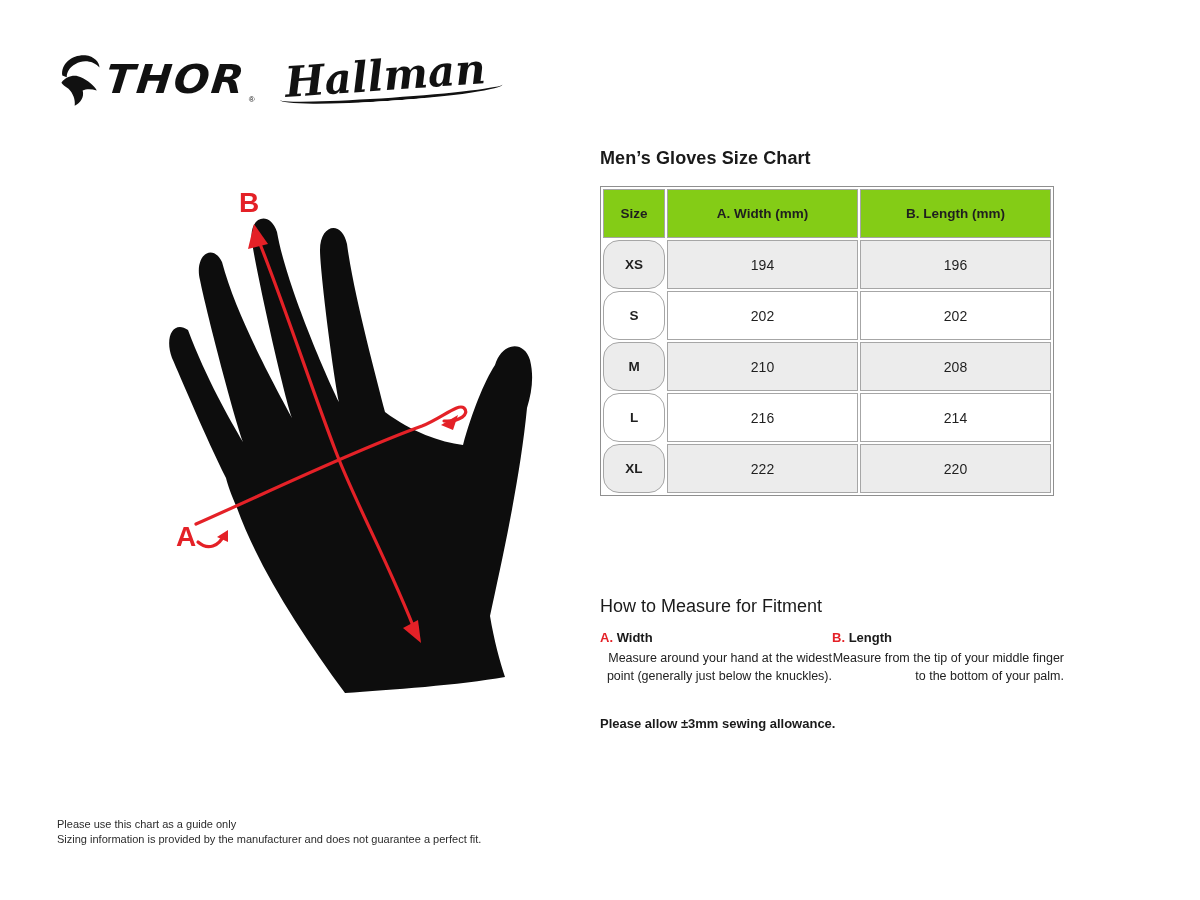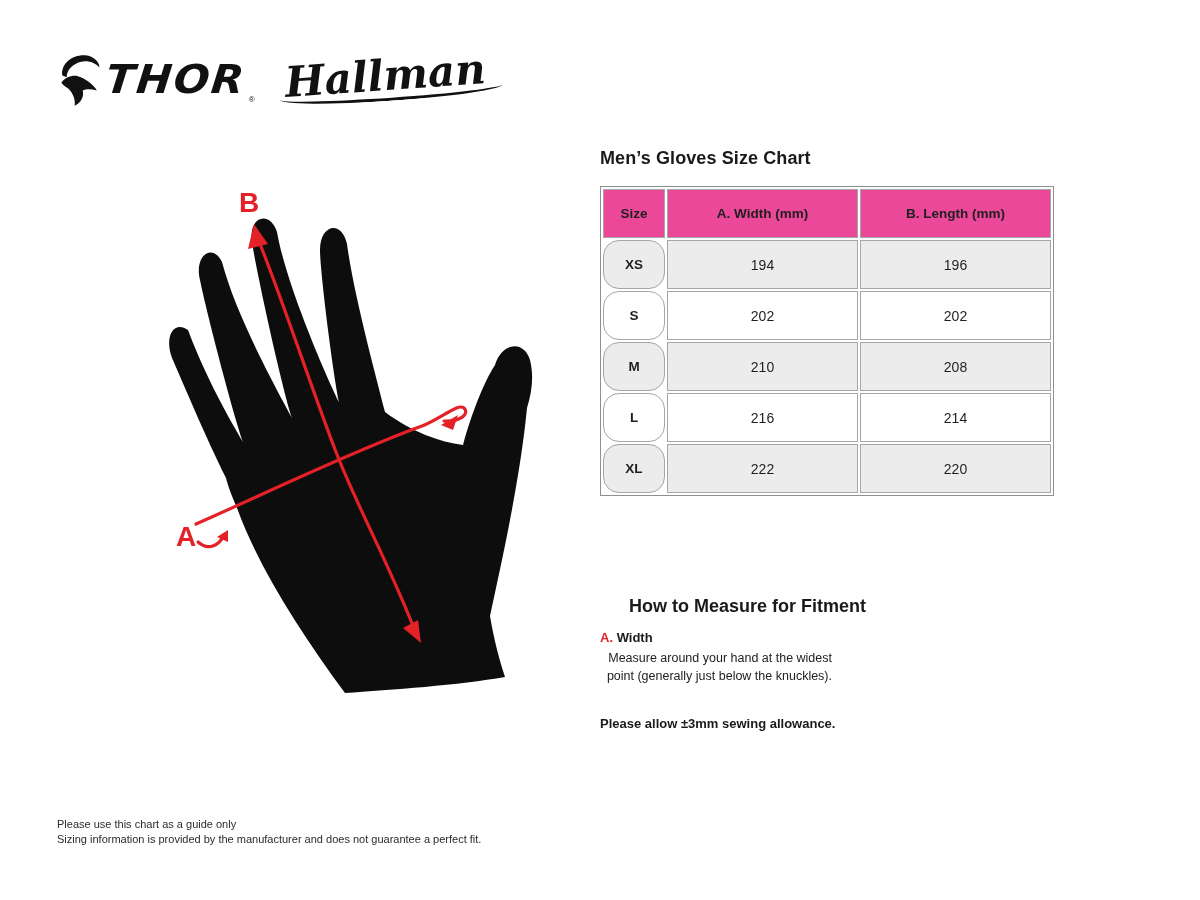--- a/index.html
+++ b/index.html
@@ -19,26 +19,26 @@
 
   
   .hand-svg{position:absolute;left:140px;top:180px;width:410px;height:520px;}
 
   
   .chart-title{position:absolute;left:600px;top:148px;font-size:18px;font-weight:bold;letter-spacing:.1px;}
   .size-table{position:absolute;left:600px;top:186px;width:450px;border-collapse:separate;
               border-spacing:2px;background:#fff;border:1px solid #8f8f8f;table-layout:fixed;}
   .size-table th,.size-table td{border:1px solid #a6a6a6;text-align:center;vertical-align:middle;
               height:47px;padding:0;font-size:14px;color:#1f1f1f;background:#fff;}
-  .size-table th{background:#ec4899;font-weight:bold;font-size:13.5px;margin-left:48px;}
+  .size-table th{background:#84cc16;font-weight:bold;font-size:13.5px;margin-left:48px;}
   .size-table tbody tr:nth-child(odd) td{background:#ececec;}
   .size-table td.size{font-weight:bold;font-size:13.5px;border-radius:16px;}
 
   
-  .measure-title{position:absolute;left:600px;top:596px;font-size:18px;font-weight:bold;margin-left:29px;}
+  .measure-title{position:absolute;left:600px;top:596px;font-size:18px;font-weight:normal;}
   .measure-cols{position:absolute;left:600px;top:630px;width:480px;display:flex;}
   .mcol{width:232px;flex:0 0 232px;}
   .mhead{font-size:13px;font-weight:bold;margin-bottom:5px;}
   .mkey{color:#e42127;}
   .mcol p{margin:0;font-size:12.5px;line-height:17.5px;color:#222;text-align:right;}
   .allowance{position:absolute;left:600px;top:716px;font-size:13px;font-weight:bold;text-align:center;}
 
   
   .footnote{position:absolute;left:57px;top:817px;font-size:11px;line-height:15px;color:#2b2b2b;}
 </style>
@@ -146,20 +146,27 @@
   <div class="measure-title">How to Measure for Fitment</div>
 
   <div class="measure-cols">
     <div class="mcol">
       <div class="mhead">
         <span class="mkey">A.</span>
         <span>Width</span>
       </div>
       <p>Measure around your hand at the widest point (generally just below the knuckles).</p>
     </div>
+    <div class="mcol">
+      <div class="mhead">
+        <span class="mkey">B.</span>
+        <span>Length</span>
+      </div>
+      <p>Measure from the tip of your middle finger to the bottom of your palm.</p>
+    </div>
   </div>
 
   <div class="allowance">Please allow ±3mm sewing allowance.</div>
 
   <div class="footnote">
     <div>Please use this chart as a guide only</div>
     <div>Sizing information is provided by the manufacturer and does not guarantee a perfect fit.</div>
   </div>
 
 </div>

